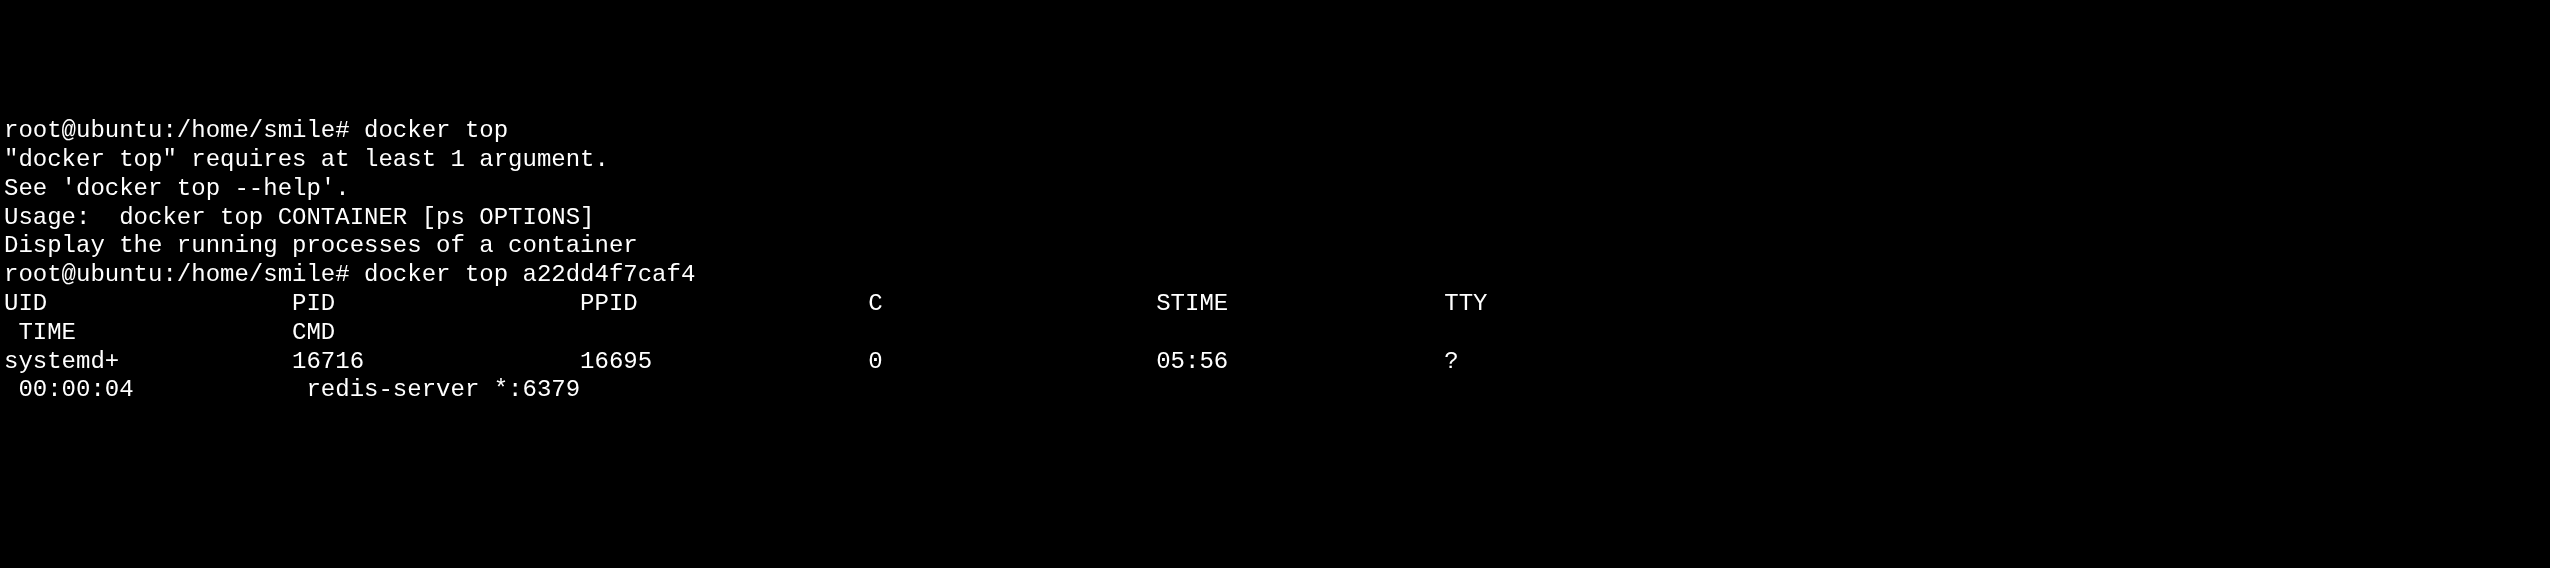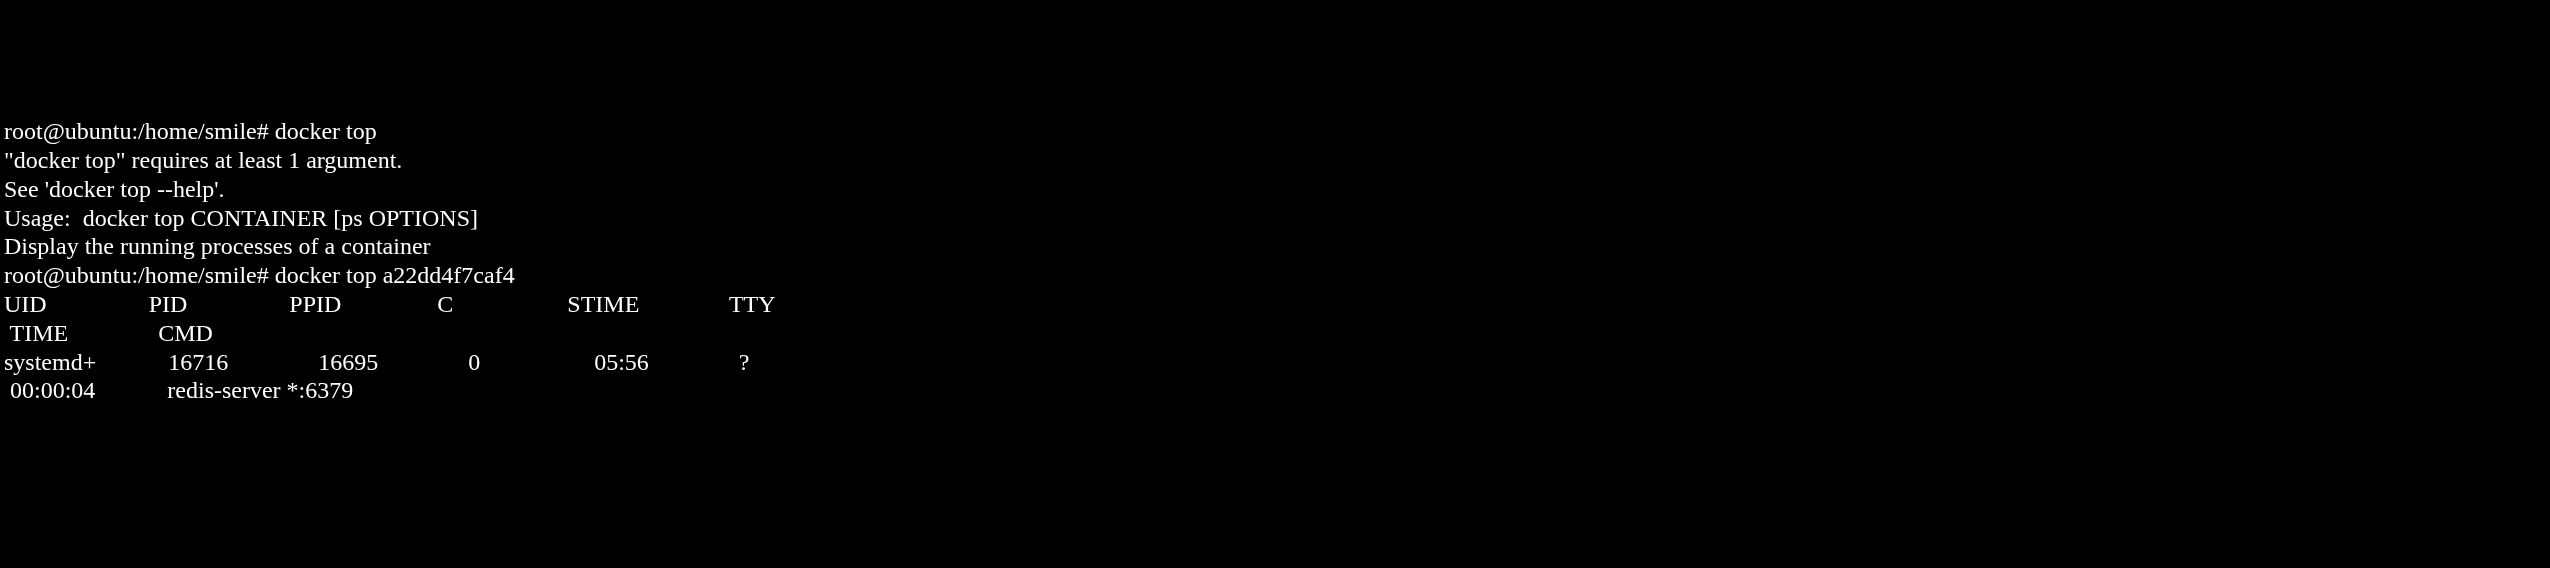--- a/index.html
+++ b/index.html
@@ -1,19 +1,18 @@
 <!DOCTYPE html>
 <html><head>
   <meta charset="utf-8">
   <style>
     * {
       margin: 0;
       padding: 0;
       box-sizing: border-box;
-      font-family: Liberation Serif, serif;
     }
     body {
       background-color: #000000;
       color: #ffffff;
       font-family: 'Courier New', monospace;
       font-size: 24px;
       line-height: 1.2;
       padding: 2px 4px;
       white-space: pre;
       overflow-x: auto;

